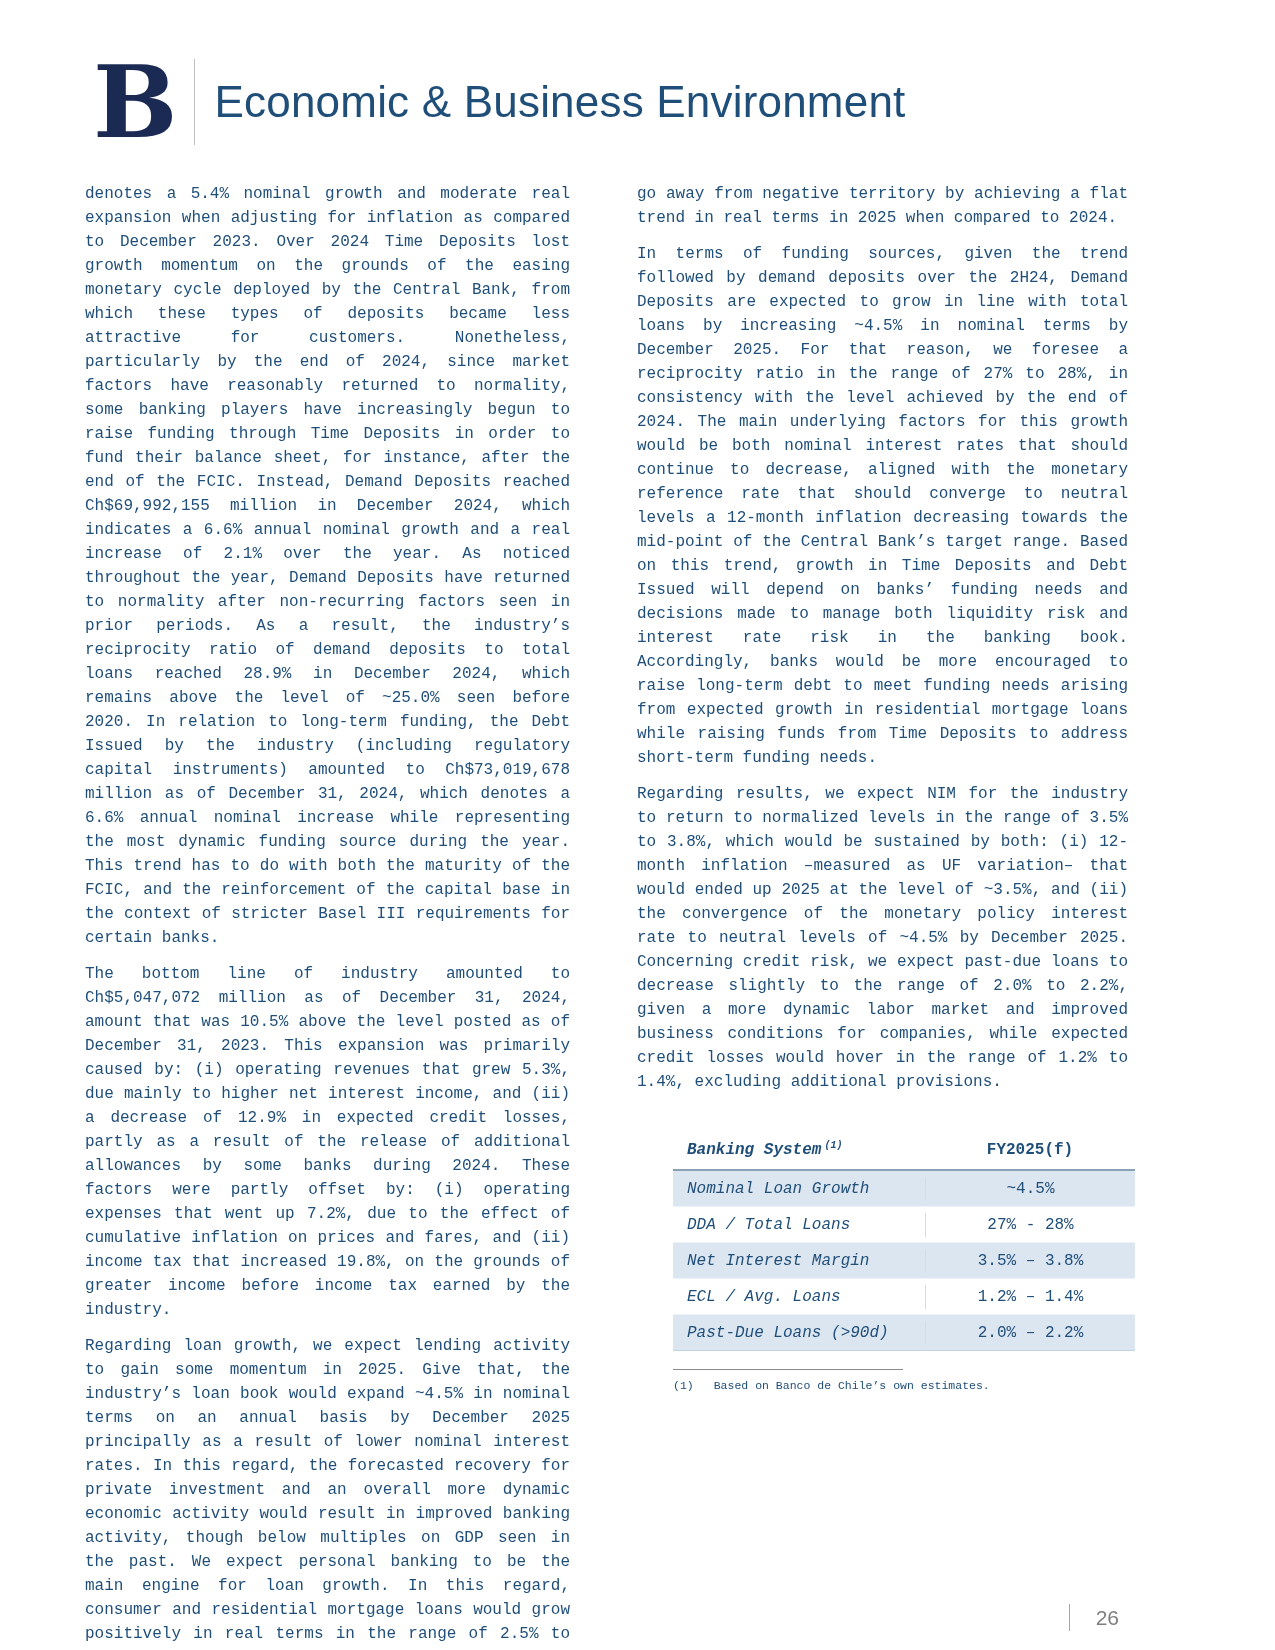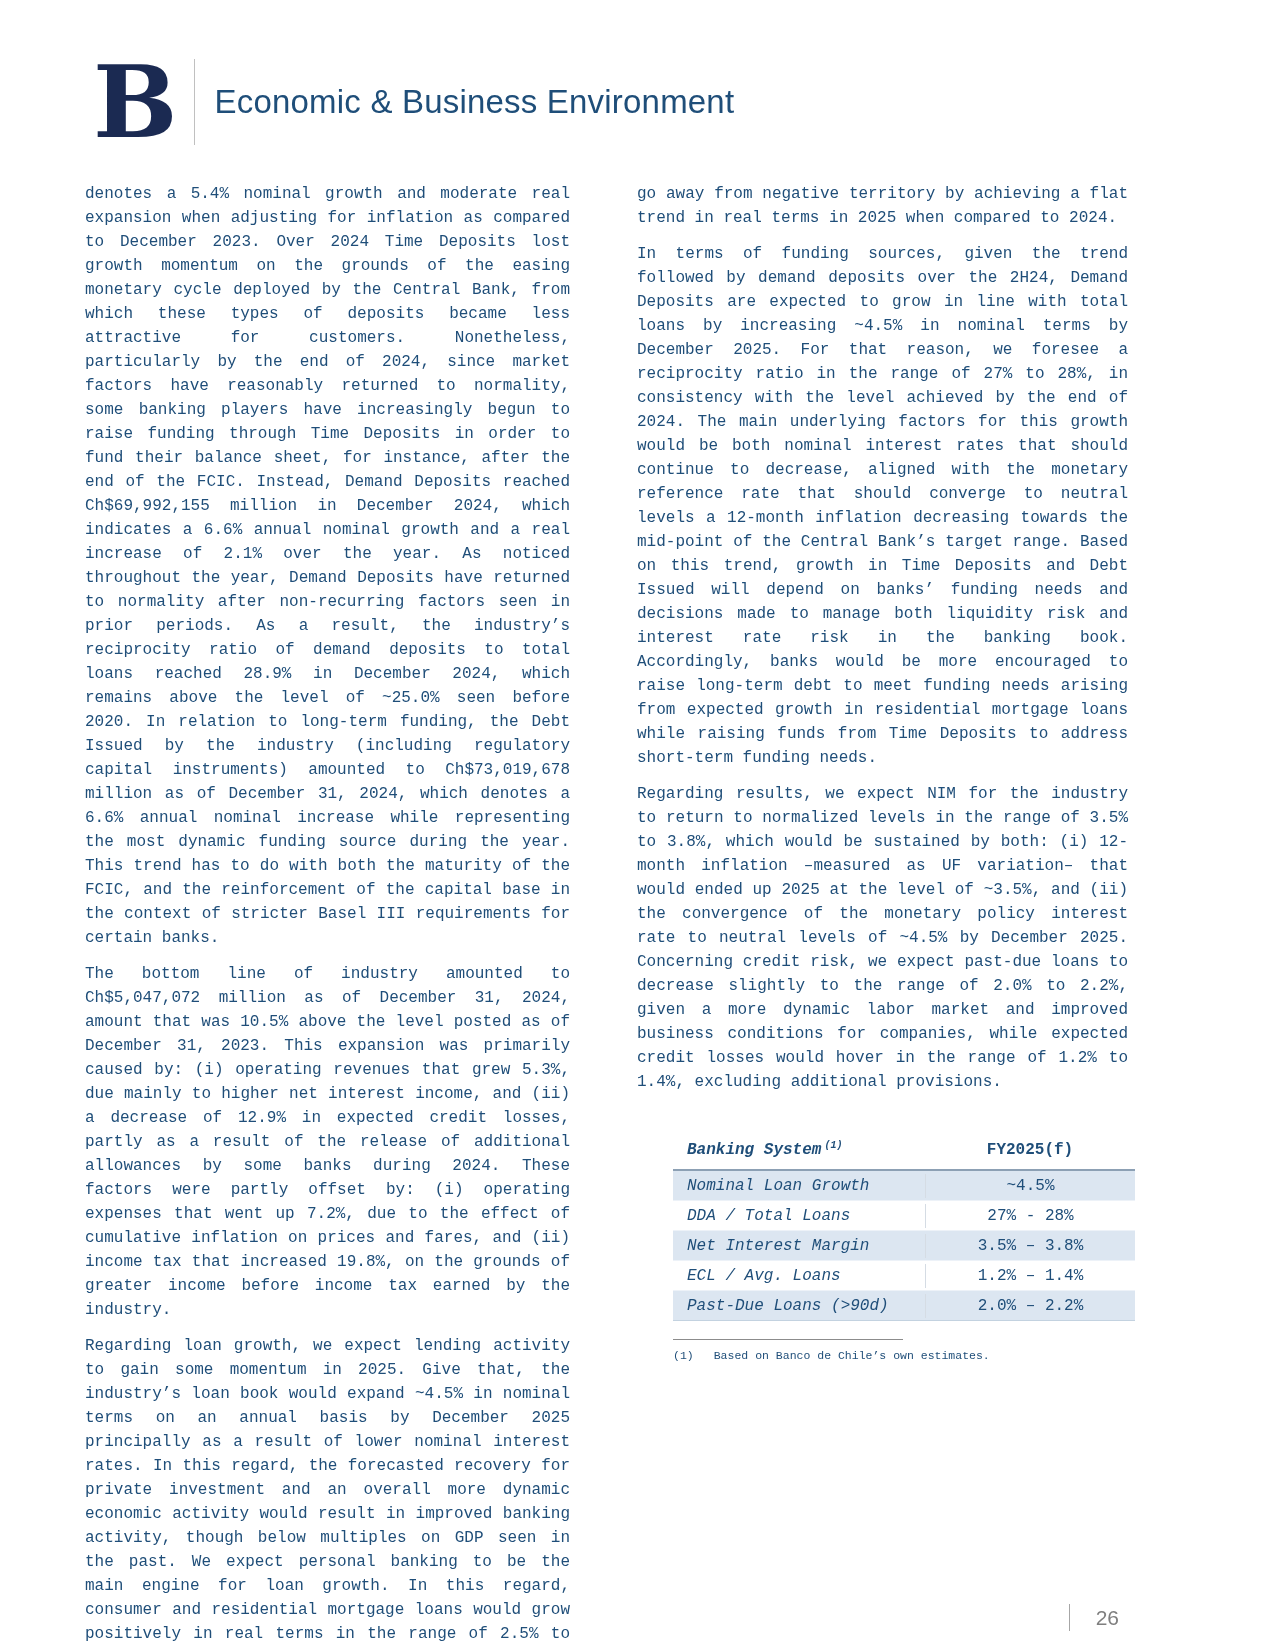--- a/index.html
+++ b/index.html
@@ -9,41 +9,41 @@
   }
   .page { box-sizing:border-box; width:1275px; height:1650px; padding:0 147px 0 85px; position:relative; }
 
   
   .header { display:flex; align-items:center; margin:56px 0 0 8px; height:92px; }
   .logo {
     font-family:"DejaVu Serif", serif; font-weight:bold; font-style:normal;
     font-size:100px; line-height:88px; color:#1B2A52; letter-spacing:-2px;
   }
   .header-divider { width:1px; height:86px; background:#C0C0C0; margin:0 20px 0 18px; }
-  .page-title { font-size:33px; font-weight:400; color:#1F4E79; letter-spacing:0.2px; white-space:nowrap; }
+  .page-title { font-size:44px; font-weight:400; color:#1F4E79; letter-spacing:0.2px; white-space:nowrap; }
 
   
   .columns { display:flex; gap:67px; margin-top:34px; }
   .col { text-align:justify; font-size:16px; line-height:24px;font-family:Liberation Mono, monospace; }
   .col-left  { width:486px; }
   .col-right { width:491px; }
   .col p { margin:0 0 12px 0; }
   .heading {
     font-size:16.5px; font-weight:bold; text-decoration:underline;
     margin:44px 0 18px 0; text-align:left;
   }
 
   
   .table-block { margin:40px 0 0 36px; width:462px; text-align:left; }
   .t-head { display:flex; align-items:flex-end; border-bottom:2px solid #8CA0B4; padding-bottom:7px; }
   .th-label { width:252px; box-sizing:border-box; padding-left:14px; font-weight:bold; font-style:italic; font-size:16px; }
   .t-sup { font-size:10px; vertical-align:super; margin-left:3px; }
   .th-value { width:210px; text-align:center; font-weight:bold; font-style:normal; font-size:16px; }
   .t-body { border-bottom:1px solid #C3D2E0; }
-  .t-row { display:flex; align-items:center; height:29px; font-size:16px; }
+  .t-row { display:flex; align-items:center; height:35px; font-size:16px; }
   .t-row.alt { background:#DCE6F1; }
   .t-row + .t-row { border-top:1px solid #EDF2F8; }
   .t-label { width:252px; box-sizing:border-box; padding-left:14px; font-style:italic; }
   .t-value { width:210px; box-sizing:border-box; text-align:center; border-left:1px solid #D5DCE4; }
 
   
   .footnote { margin-top:18px; }
   .fn-rule { width:230px; height:1px; background:#8C8C8C; }
   .fn-text { margin-top:8px; font-size:11.5px; line-height:15px; color:#1F4E79; text-align:left; }
   .fn-marker { margin-right:20px; }

